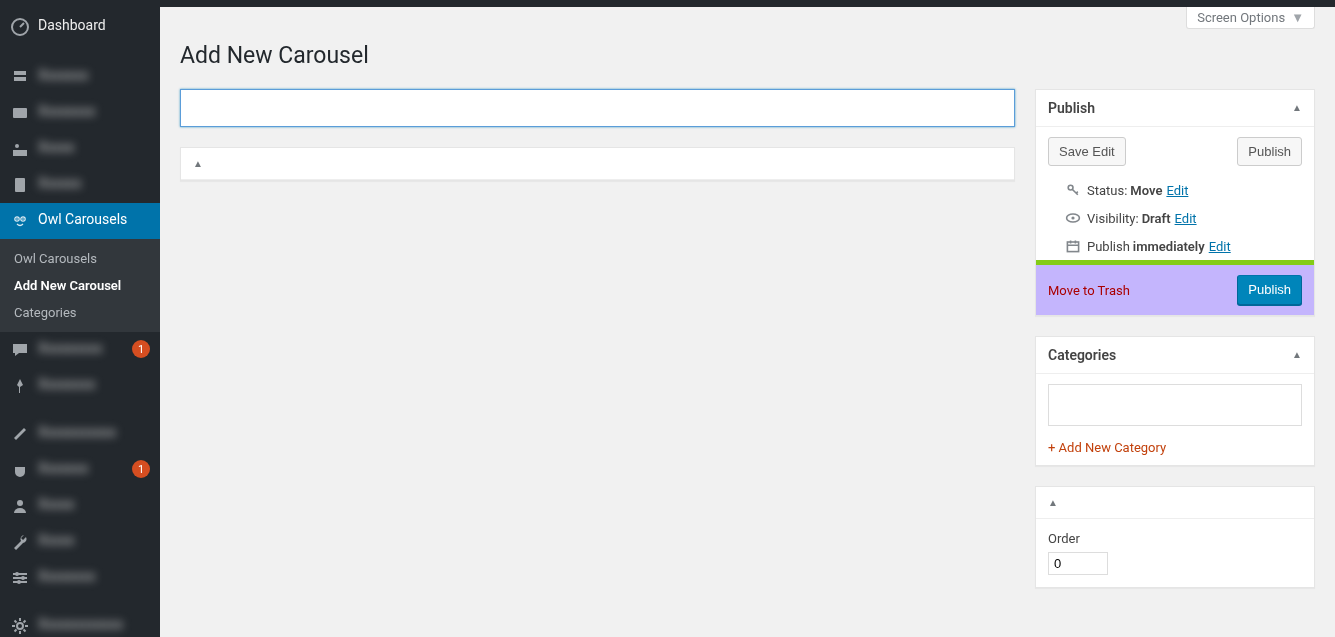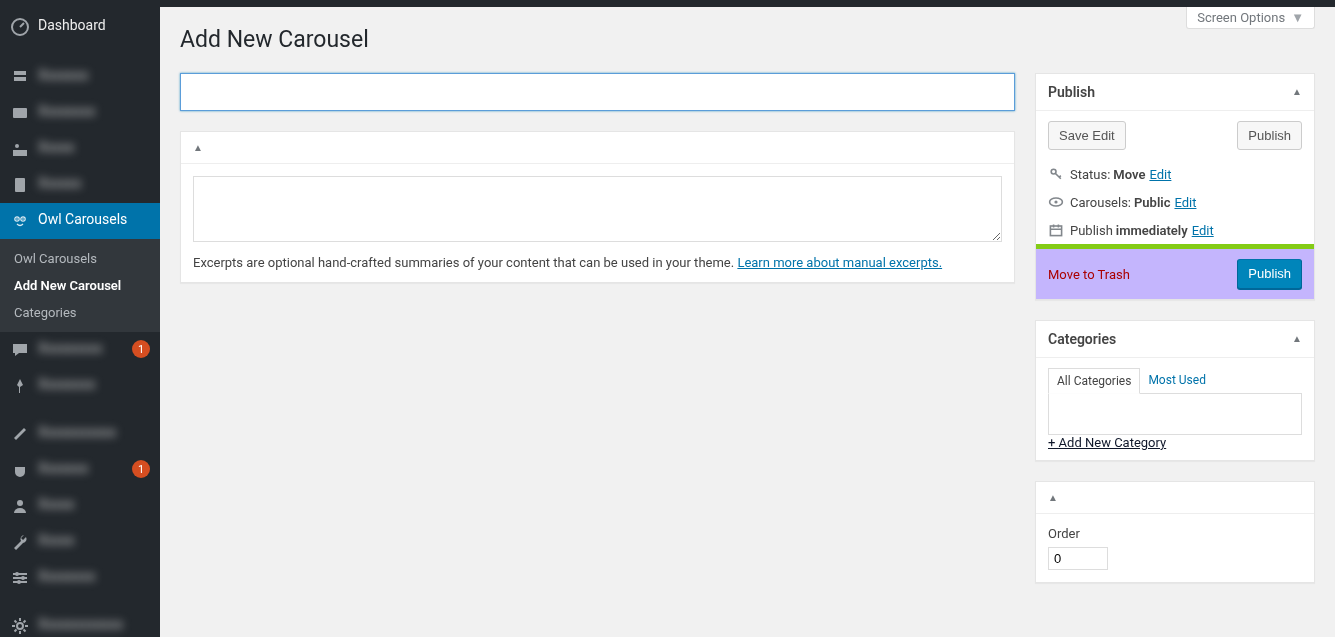--- a/index.html
+++ b/index.html
@@ -16,21 +16,21 @@
 .sidebar .menu-item.dashboard { padding-top: 10px; padding-bottom: 10px; font-size: 14px; }
 .sidebar .menu-item.blurred .label { filter: blur(4px); color: #ccc; }
 .sidebar .menu-item.active { background: #0073aa; color: #fff; font-weight: 400; }
 .sidebar .menu-item.active::after { content: ''; position: absolute; right: -8px; top: 50%; transform: translateY(-50%); border: 8px solid transparent; border-right-color: #f1f1f1; }
 .sidebar .submenu { background: #32373c; padding: 6px 0; }
 .sidebar .submenu .sub-item { padding: 6px 12px 6px 14px; color: #b4b9be; cursor: pointer; font-size: 13px; }
 .sidebar .submenu .sub-item.current { color: #fff; font-weight: 600; }
 .sidebar .badge { display: inline-flex; align-items: center; justify-content: center; background: #d54e21; color: #fff; border-radius: 10px; min-width: 18px; height: 18px; font-size: 11px; padding: 0 5px; margin-left: 4px; }
 
 
-.main { position: absolute; left: 160px; top: 7px; right: 0; height: calc(637px - 7px); padding: 0 20px 20px 20px; }
+.main { position: absolute; left: 160px; top: 7px; right: 0; height: calc(637px - 7px); padding: 16px 20px 20px 20px; }
 .screen-options-wrap { position: absolute; right: 20px; top: 0; }
 .screen-options { background: #fff; border: 1px solid #ddd; border-top: none; border-radius: 0 0 3px 3px; padding: 3px 10px; color: #72777c; cursor: pointer; font-size: 13px; display: inline-flex; align-items: center; }
 .screen-options .caret { margin-left: 6px; color: #a0a5aa; }
 
 h1.page-title { font-size: 23px; font-weight: 400; color: #23282d; margin: 18px 0 18px 0; line-height: 1.3; }
 
 .content-cols { display: flex; gap: 20px; }
 .col-left { flex: 1; }
 .col-right { width: 280px; }
 
@@ -45,34 +45,34 @@
 .postbox .inside { padding: 12px; font-size: 13px; }
 .postbox .inside.tight { padding: 10px 12px; }
 textarea.excerpt-area { width: 100%; height: 66px; border: 1px solid #ddd; resize: vertical; padding: 4px; font-family: inherit; font-size: 13px; }
 .excerpt-desc { margin-top: 10px; color: #444; }
 .excerpt-desc a { color: #0073aa; text-decoration: underline; }
 
 
 .publish-actions-top { display: flex; justify-content: space-between; padding: 10px 12px; }
 .button { background: #f7f7f7; border: 1px solid #ccc; color: #555; padding: 4px 10px; border-radius: 3px; cursor: pointer; font-size: 13px; line-height: 1.5; }
 .button-primary { background: #0085ba; border-color: #0073aa #006799 #006799; color: #fff; box-shadow: 0 1px 0 #006799; }
-.misc-pub { padding: 6px 12px; display: flex; align-items: center; font-size: 13px; color: #444; }
+.misc-pub { padding: 6px 12px; display: flex; align-items: center; font-size: 13px; color: #444; margin-left: 17px; }
 .misc-pub .icon { width: 20px; color: #82878c; margin-right: 2px; }
 .misc-pub .val { font-weight: 600; margin-left: 3px; margin-right: 4px; }
 .misc-pub a { color: #0073aa; text-decoration: underline; }
 .major-actions { border-top: 5px solid #84cc16; padding: 10px 12px; display: flex; justify-content: space-between; align-items: center; background: #c4b5fd; }
 .trash-link { color: #a00; text-decoration: none; cursor: pointer; }
 
 
 .cat-tabs { display: flex; margin-bottom: -1px; }
 .cat-tab { border: 1px solid #ddd; padding: 5px 8px; font-size: 12px; background: #fdfdfd; cursor: pointer; }
 .cat-tab.active { border-bottom-color: #fdfdfd; background: #fff; }
 .cat-tab.link { border: none; background: none; color: #0073aa; }
 .cat-panel { border: 1px solid #ddd; min-height: 42px; background: #fff; }
-.add-cat-link { color: #0f172a; text-decoration: underline; cursor: pointer; display: inline-block; font-size: 13px; }
+.add-cat-link { color: #c2410c; cursor: pointer; display: inline-block; margin-top: 14px; font-size: 13px; }
 
 
 .attr-label { display: block; margin-bottom: 6px; font-size: 13px; }
 .attr-input { width: 60px; border: 1px solid #ddd; padding: 3px 5px; font-size: 13px; }
 
 svg { display: block; }
 </style>
 </head>
 <body>
 
@@ -235,26 +235,20 @@
   <h1 class="page-title">Add New Carousel</h1>
 
   <div class="content-cols">
 
     <div class="col-left">
       <input type="text" class="title-input" style="">
 
       <div class="postbox">
         <div class="hndle">
           <span class="toggle-indicator">▲</span>
-        </div>
-        <div class="inside">
-          <textarea class="excerpt-area" style=""></textarea>
-          <p class="excerpt-desc">
-            <span>Excerpts are optional hand-crafted summaries of your content that can be used in your theme. </span><a href="#">Learn more about manual excerpts.</a>
-          </p>
         </div>
       </div>
     </div>
 
     <div class="col-right">
 
       <div class="postbox" style="margin-top:0">
         <div class="hndle">
           <span class="title">Publish</span>
           <span class="toggle-indicator">▲</span>
@@ -274,22 +268,22 @@
           <span class="val">Move</span>
           <a href="#">Edit</a>
         </div>
         <div class="misc-pub">
           <span class="icon">
               <svg width="16" height="16" viewBox="0 0 20 20" fill="#82878c">
                 <ellipse cx="10" cy="10" rx="8" ry="5" fill="none" stroke="#82878c" stroke-width="2"></ellipse>
                 <circle cx="10" cy="10" r="2"></circle>
               </svg>
             </span>
-          <span>Carousels:</span>
-          <span class="val">Public</span>
+          <span>Visibility:</span>
+          <span class="val">Draft</span>
           <a href="#">Edit</a>
         </div>
         <div class="misc-pub">
           <span class="icon">
               <svg width="16" height="16" viewBox="0 0 20 20" fill="#82878c">
                 <rect x="3" y="5" width="14" height="12" fill="none" stroke="#82878c" stroke-width="2"></rect>
                 <path d="M3 9 h14 M7 3 v4 M13 3 v4" stroke="#82878c" stroke-width="2"></path>
               </svg>
             </span>
           <span>Publish</span>
@@ -301,24 +295,20 @@
           <button class="button button-primary">Publish</button>
         </div>
       </div>
 
       <div class="postbox">
         <div class="hndle">
           <span class="title">Categories</span>
           <span class="toggle-indicator">▲</span>
         </div>
         <div class="inside tight">
-          <div class="cat-tabs">
-            <div class="cat-tab active">All Categories</div>
-            <div class="cat-tab link">Most Used</div>
-          </div>
           <div class="cat-panel"></div>
           <a class="add-cat-link">+ Add New Category</a>
         </div>
       </div>
 
       <div class="postbox">
         <div class="hndle">
           <span class="toggle-indicator">▲</span>
         </div>
         <div class="inside">

